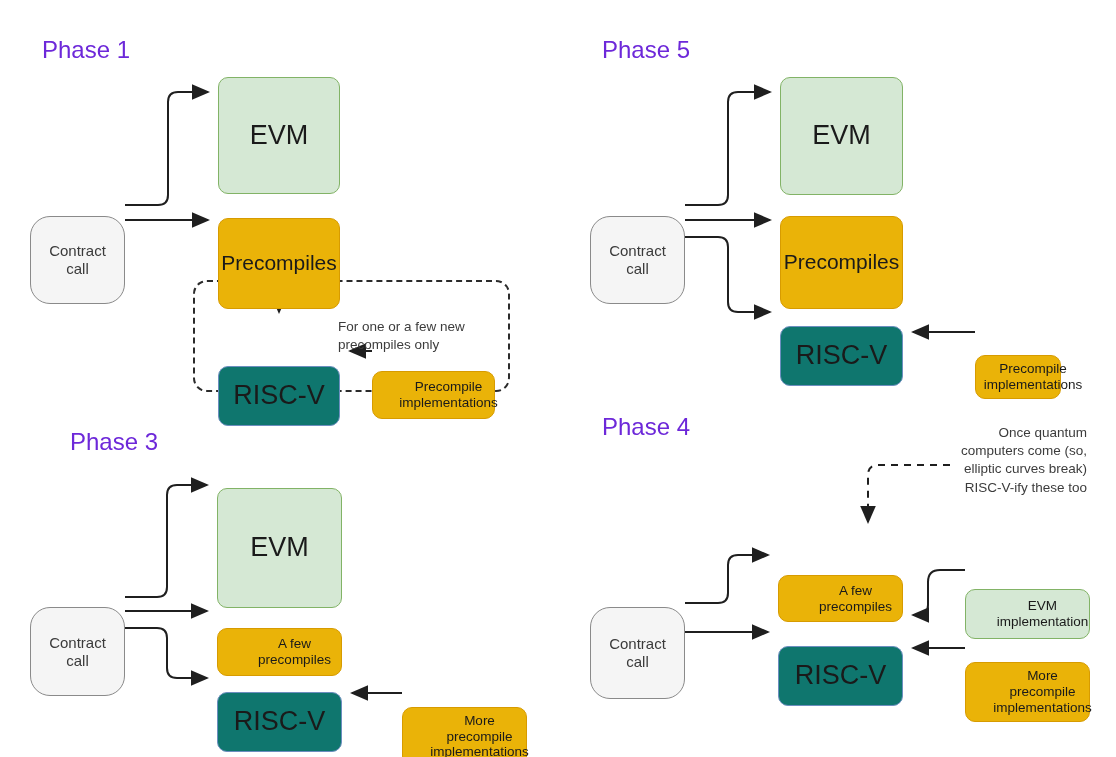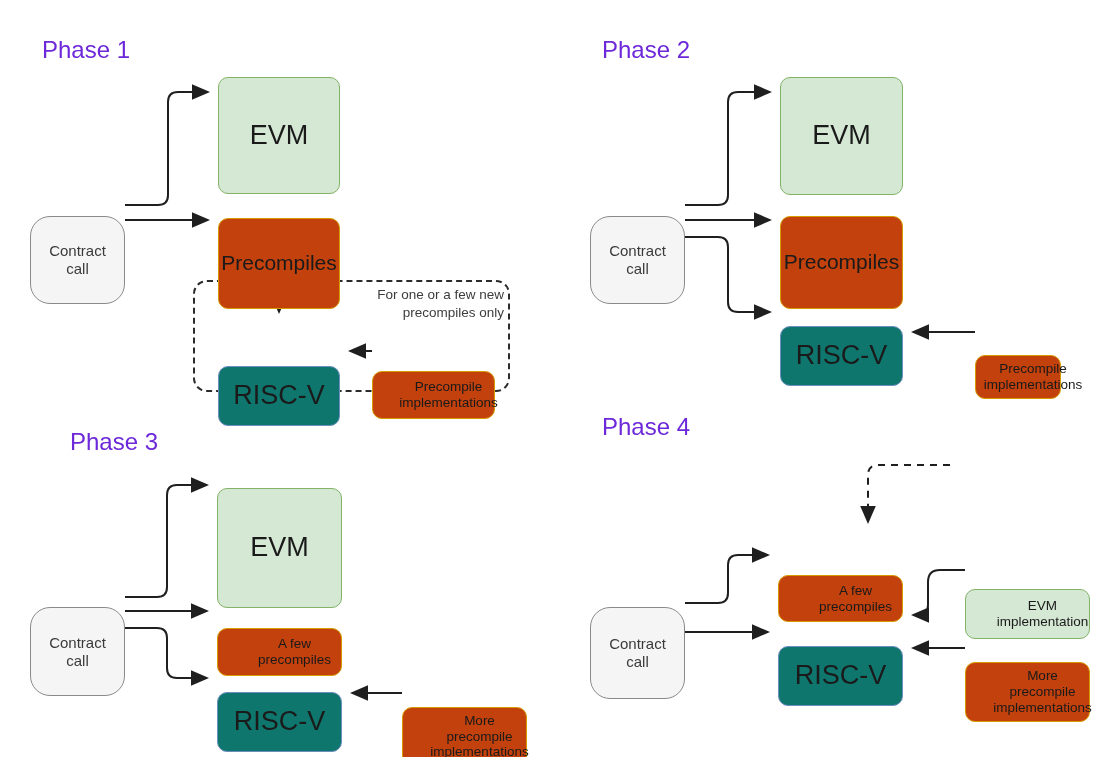--- a/index.html
+++ b/index.html
@@ -36,21 +36,21 @@
     text-align: center;
     border-radius: 10px;
     border: 1.6px solid #888;
     line-height: 1.18;
     white-space: pre-line;
     z-index: 2;
     margin-top: 44px;
   }
   .n-grey  { background: #f5f5f5; border-color: #8a8a8a; color: #3a3a3a; }
   .n-green { background: #d5e8d4; border-color: #82b366; color: #1a1a1a; }
-  .n-orange{ background: #c2410c; border-color: #d79b00; color: #1a1a1a; }
+  .n-orange{ background: #eab308; border-color: #d79b00; color: #1a1a1a; }
   .n-blue  { background: #0f766e; border-color: #6c8ebf; color: #1a1a1a; }
 
   .fs-big    { font-size: 27px; }
   .fs-mid    { font-size: 21px; }
   .fs-small  { font-size: 15px; border-radius: 20px; }
   .fs-tiny   { font-size: 13.5px; padding-left: 30px; }
 
   .phase-title {
     position: absolute;
     font-size: 24px;
@@ -59,21 +59,21 @@
   }
   .annot {
     position: absolute;
     font-size: 13.5px;
     color: #3c3c3c;
     line-height: 1.35;
     white-space: pre-line;
     z-index: 3;
   }
   .annot.right { text-align: right; }
-  .annot.center { text-align: right; }
+  .annot.center { text-align: left; margin-top: 32px; }
 
   .dashed-group {
     position: absolute;
     box-sizing: border-box;
     border: 2px dashed #2b2b2b;
     border-radius: 14px;
     background: transparent;
     z-index: 1;
   }
 </style>
@@ -132,21 +132,21 @@
   <div class="node n-orange fs-mid" style="left:218px; top:174px; width:122px; height:91px;">Precompiles</div>
 
   <div class="node n-blue fs-big" style="left:218px; top:322px; width:122px; height:60px;">RISC-V</div>
 
   <div class="node n-orange fs-tiny" style="left:372px; top:327px; width:123px; height:48px;">Precompile
 implementations</div>
 
   <div class="annot center" style="left:338px; top:286px; width:166px;">For one or a few new
 precompiles only</div>
 
-  <div class="phase-title" style="left:602px; top:36px;">Phase 2</div>
+  <div class="phase-title" style="left:602px; top:36px;">Phase 5</div>
 
   <div class="node n-grey fs-small" style="left:590px; top:172px; width:95px; height:88px;">Contract
 call</div>
 
   <div class="node n-green fs-big" style="left:780px; top:33px; width:123px; height:118px;">EVM</div>
 
   <div class="node n-orange fs-mid" style="left:780px; top:172px; width:123px; height:93px;">Precompiles</div>
 
   <div class="node n-blue fs-big" style="left:780px; top:282px; width:123px; height:60px;">RISC-V</div>
 
@@ -163,20 +163,24 @@
   <div class="node n-orange fs-tiny" style="left:217px; top:584px; width:125px; height:48px;">A few
 precompiles</div>
 
   <div class="node n-blue fs-big" style="left:217px; top:648px; width:125px; height:60px;">RISC-V</div>
 
   <div class="node n-orange fs-tiny" style="left:402px; top:663px; width:125px; height:59px;">More precompile
 implementations</div>
 
   <div class="phase-title" style="left:602px; top:413px;text-align:center;">Phase 4</div>
 
+  <div class="annot right" style="left:915px; top:424px; width:172px;">Once quantum
+computers come (so,
+elliptic curves break)
+RISC-V-ify these too</div>
 
   <div class="node n-grey fs-small" style="left:590px; top:563px; width:95px; height:92px;">Contract
 call</div>
 
   <div class="node n-orange fs-tiny" style="left:778px; top:531px; width:125px; height:47px;">A few
 precompiles</div>
 
   <div class="node n-blue fs-big" style="left:778px; top:602px; width:125px; height:60px;">RISC-V</div>
 
   <div class="node n-green fs-tiny" style="left:965px; top:545px; width:125px; height:50px;">EVM

